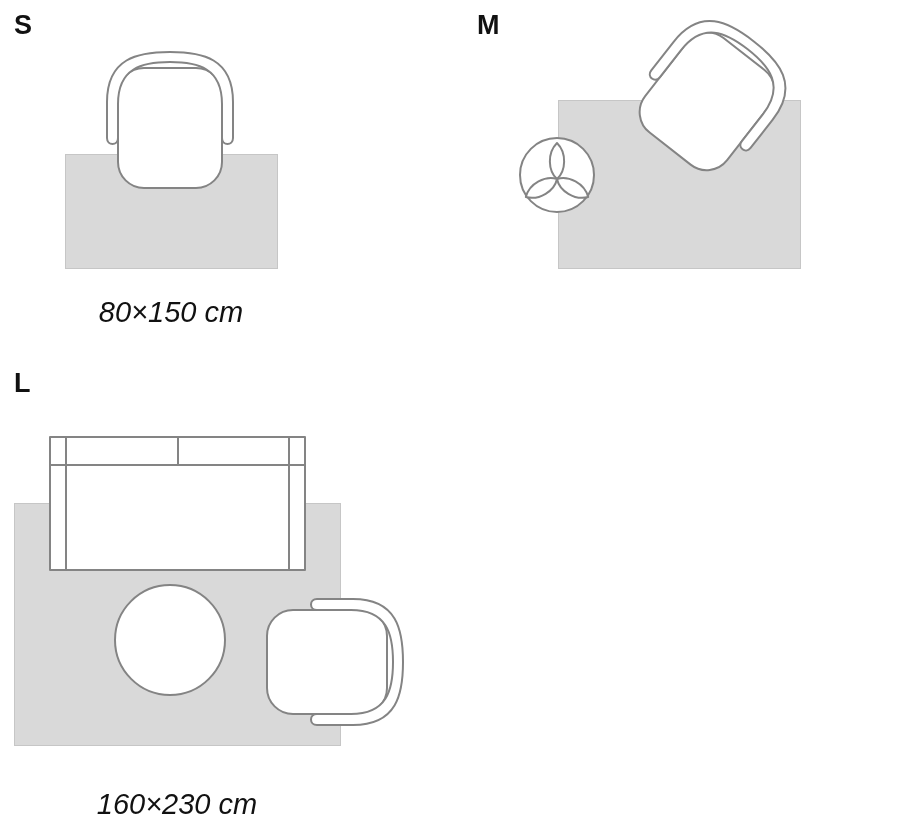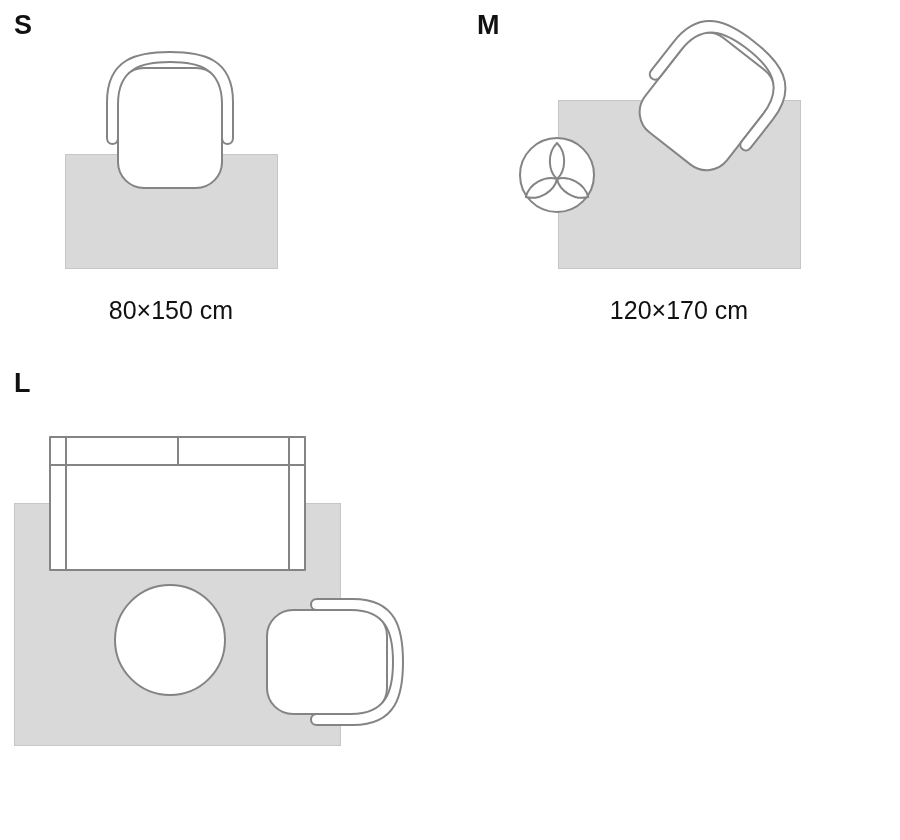--- a/index.html
+++ b/index.html
@@ -29,24 +29,25 @@
     z-index: 2;
   }
   .quad-s  .size-label { left: 14px; top: 10px; }
   .quad-m  .size-label { left: 27px; top: 10px; }
   .quad-l  .size-label { left: 14px; top: 18px; }
   .quad-xl .size-label { left: 27px; top: 18px; }
 
   .caption {
     position: absolute;
     transform: translateX(-50%);
-    font-size: 25px;
+    font-size: 29px;
     color: var(--text, #111111);
     white-space: nowrap;
     z-index: 2;
+    font-style: italic;
   }
   .quad-s  .caption { left: 171px; top: 296px; }
   .quad-m  .caption { left: 229px; top: 296px; }
   .quad-l  .caption { left: 177px; top: 438px; }
   .quad-xl .caption { left: 236px; top: 438px; }
 
   svg.diagram { position: absolute; left: 0; top: 0; display: block; }
 
   .rug {
     fill: var(--rug-fill, #d9d9d9);
@@ -100,30 +101,30 @@
       <use href="#armchair" transform="translate(262 95) rotate(38)"></use>
       <g>
         <circle class="furn" cx="107" cy="175" r="37"></circle>
         <g transform="translate(107 173)">
           <use href="#leaf" class="furn" transform="rotate(0 0 6)"></use>
           <use href="#leaf" class="furn" transform="rotate(120 0 6)"></use>
           <use href="#leaf" class="furn" transform="rotate(240 0 6)"></use>
         </g>
       </g>
     </svg>
-    <div class="caption">120×170 cm</div>
   </section>
 
   <section class="quad quad-l">
     <div class="size-label">L</div>
     <svg class="diagram" width="450" height="490">
       <rect class="rug" x="14.5" y="153.5" width="326" height="242"></rect>
       <g>
         <rect class="furn" x="50" y="87" width="255" height="133"></rect>
         <path class="furn-line" d="M50 115 H305 M66 87 V220 M289 87 V220 M178 87 V115"></path>
       </g>
       <circle class="furn" cx="170" cy="290" r="55"></circle>
       <use href="#armchair" transform="translate(335 312) rotate(90)"></use>
     </svg>
+    <div class="caption">160×230 cm</div>
   </section>
 
 
 </div>
 
 </body></html>

